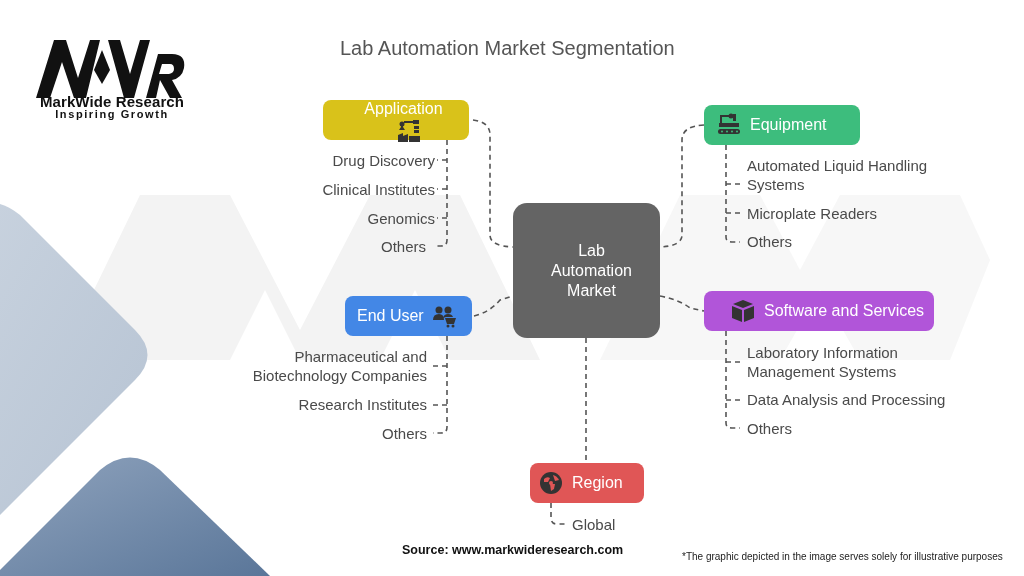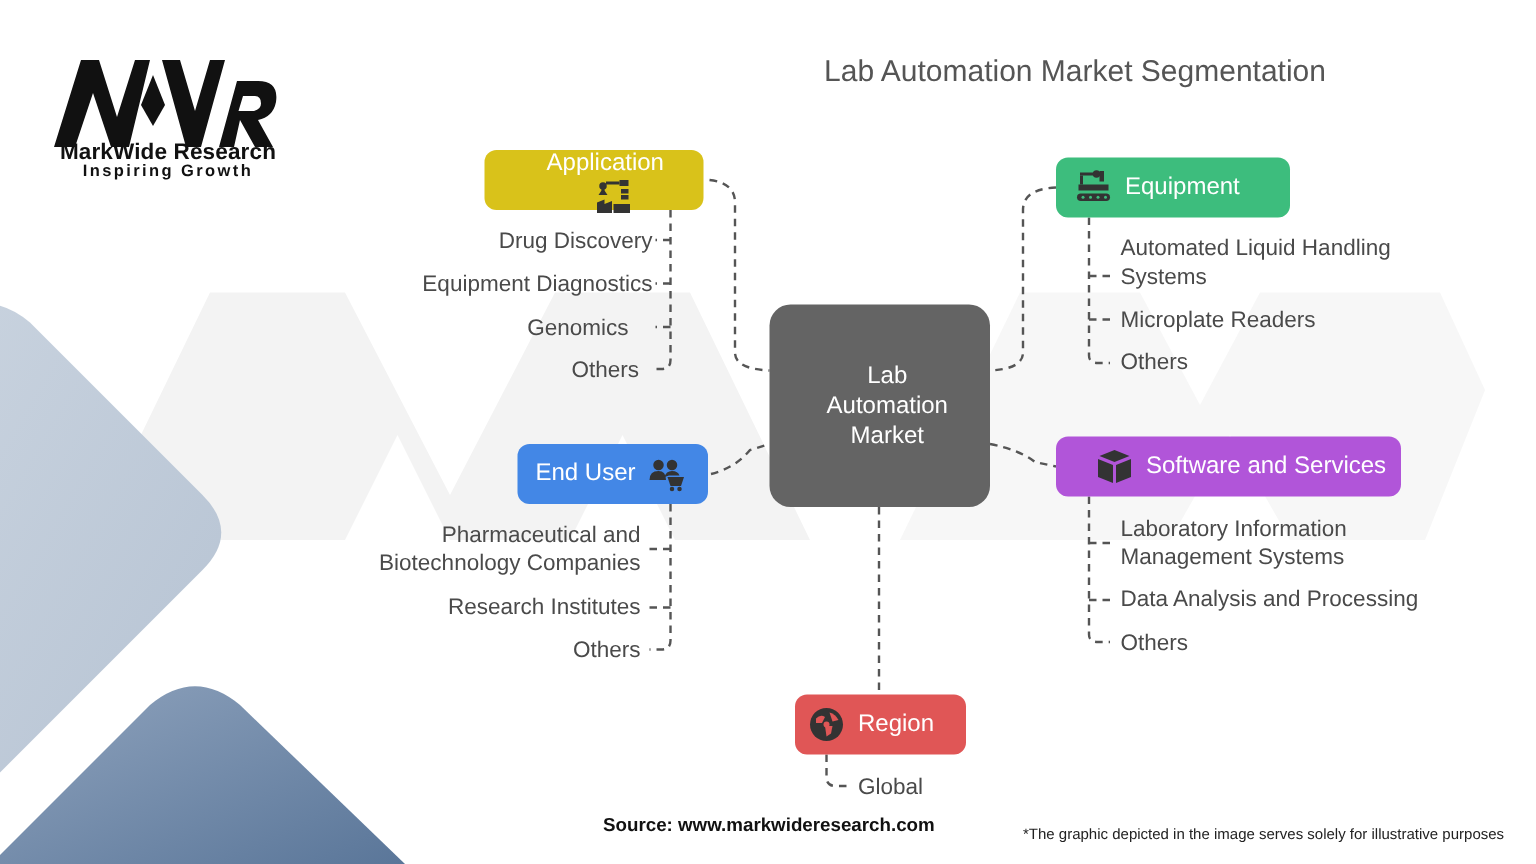--- a/index.html
+++ b/index.html
@@ -3,21 +3,21 @@
 <meta charset="utf-8">
 <style>
   html, body { margin: 0; padding: 0; }
   body { width: 1024px; height: 576px; position: relative; overflow: hidden; background: #ffffff; font-family: "Liberation Sans", "DejaVu Sans", sans-serif; }
   .abs { position: absolute; }
   #bg-svg { position: absolute; left: 0; top: 0; width: 1024px; height: 576px; }
   #lines-svg { position: absolute; left: 0; top: 0; width: 1024px; height: 576px; }
   .logo-mark { left: 36px; top: 40px; width: 150px; height: 58px; }
   .logo-name { left: 34px; top: 93px; width: 156px; text-align: center; font-weight: 700; font-size: 15px; color: #111; letter-spacing: 0.1px; }
   .logo-tag { left: 34px; top: 108px; width: 156px; text-align: center; font-weight: 700; font-size: 11px; color: #111; letter-spacing: 1.6px; }
-  .title { left: 340px; top: 37px; width: 544px; text-align: right; font-size: 20px; color: #555; }
+  .title { left: 340px; top: 37px; width: 544px; text-align: left; font-size: 20px; color: #555; }
   .node { position: absolute; border-radius: 8px; color: #fff; font-size: 16px; display: flex; align-items: center; box-sizing: border-box; padding-left: 10px; }
   .node .lbl { white-space: nowrap; }
   .node .ico { width: 26px; height: 26px; display: inline-flex; }
   .center { left: 513px; top: 203px; width: 147px; height: 135px; background: #646464; border-radius: 14px; justify-content: center; text-align: center; font-size: 16px; line-height: 20px; color: #fff; }
   .app { left: 323px; top: 100px; width: 146px; height: 40px; background: #d9c21a; padding-left: 15px; flex-direction: column; }
   .app .ico { margin-left: 10px; }
   .equip { left: 704px; top: 105px; width: 156px; height: 40px; background: #3dbd7d; padding-left: 12px; }
   .equip .ico { margin-right: 8px; }
   .enduser { left: 345px; top: 296px; width: 127px; height: 40px; background: #4387e6; padding-left: 12px; }
   .enduser .ico { margin-left: 8px; }
@@ -100,22 +100,22 @@
           <rect x="17" y="2" width="6" height="4"></rect>
           <rect x="18" y="8" width="5" height="3"></rect>
           <rect x="18" y="12" width="5" height="3"></rect>
           <path d="M2 24 L2 17 L7 15 L7 18 L12 16 L12 24Z"></path>
           <rect x="13" y="18" width="11" height="6"></rect>
         </g>
       </svg>
   </span>
 </div>
 <div class="item right" style="right:589px;top:151px;">Drug Discovery</div>
-<div class="item right" style="right:589px;top:180px;">Equipment Diagnostics</div>
-<div class="item right" style="right:605px;top:209px;">Genomics</div>
+<div class="item right" style="right:589px;top:180px;">Clinical Institutes</div>
+<div class="item right" style="right:589px;top:209px;">Genomics</div>
 <div class="item right" style="right:598px;top:237px;">Others</div>
 
 <div class="node equip">
   <span class="ico">
     <svg viewBox="0 0 26 26" width="26" height="26">
         <g fill="#333">
           <rect x="4" y="3" width="10" height="2"></rect>
           <circle cx="15" cy="4" r="2.5"></circle>
           <rect x="17" y="2" width="3" height="7"></rect>
           <rect x="4" y="5" width="2" height="6"></rect>

